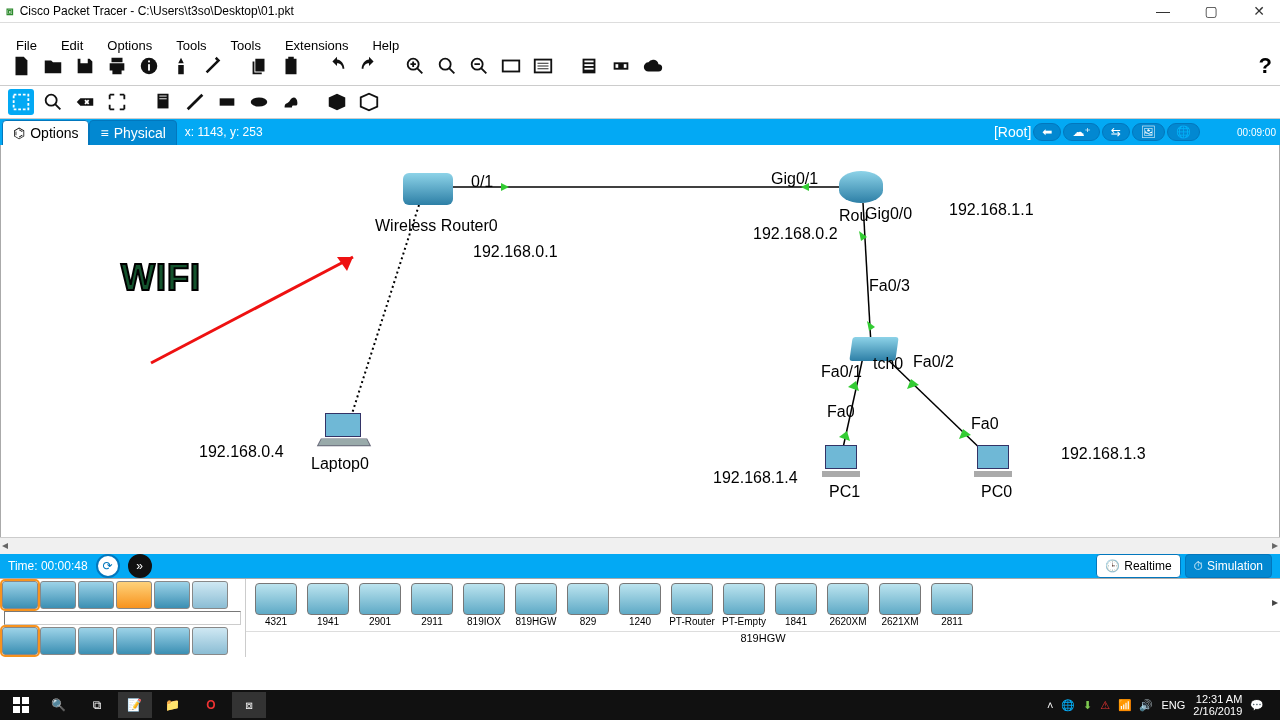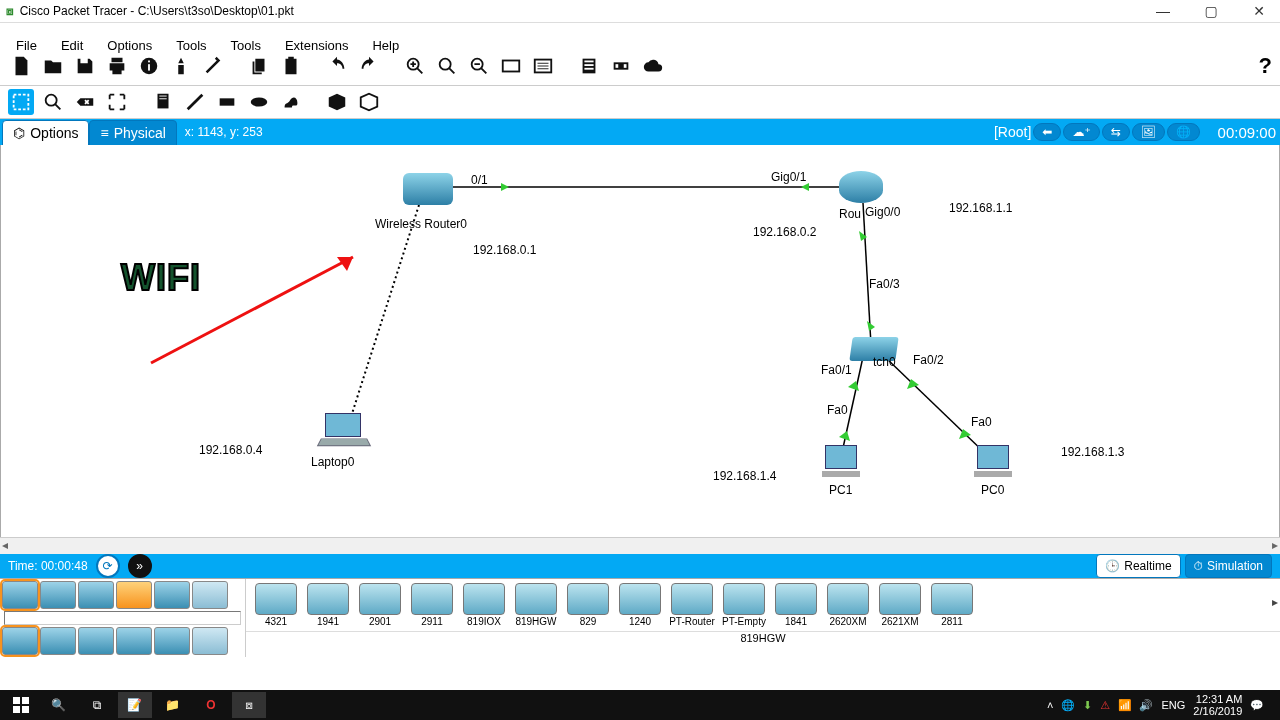--- a/index.html
+++ b/index.html
@@ -14,23 +14,23 @@
   .toolbar2{height:32px;display:flex;align-items:center;gap:6px;padding:0 8px;border-bottom:1px solid #ccc;}
   .tbbtn{width:26px;height:26px;display:flex;align-items:center;justify-content:center;font-size:20px;color:#111;}
   .tbbtn svg{width:22px;height:22px;fill:#111;}
   .sep{width:8px;}
   .viewbar{height:26px;background:#03a9f4;display:flex;align-items:center;color:#fff;font-size:14px;position:relative;}
   .viewbtn{height:24px;display:flex;align-items:center;padding:0 10px;border:1px solid #0277bd;border-radius:4px 4px 0 0;margin-top:2px;gap:5px}
   .viewbtn.active{background:#fff;color:#000;}
   .coords{margin-left:8px;font-size:12px;}
   .rootnav{position:absolute;right:80px;color:#fff;display:flex;gap:2px;align-items:center;}
   .rootnav .pill{background:#0288d1;border-radius:10px;padding:1px 8px;font-size:12px;display:flex;align-items:center;gap:2px;border:1px solid #0277bd;}
-  .clock{position:absolute;right:4px;font-size:15px;}
+  .clock{position:absolute;right:4px;font-size:10px;}
   .canvas{position:relative;height:392px;background:#fff;border-left:1px solid #aaa;border-right:1px solid #aaa;overflow:hidden;}
-  .devlabel{position:absolute;font-size:12px;}
+  .devlabel{position:absolute;font-size:16px;}
   .wifi-text{position:absolute;font-size:36px;font-weight:900;color:#14532d;-webkit-text-stroke:2px #000;font-family:Arial Black,Arial,sans-serif;letter-spacing:1px;}
   .scrollbar-h{height:16px;background:#f0f0f0;border-top:1px solid #ccc;display:flex;justify-content:space-between;padding:0 2px;color:#666;}
   .timebar{height:24px;background:#03a9f4;display:flex;align-items:center;color:#fff;padding:0 8px;gap:8px;position:relative;}
   .timebar .modebtn{height:22px;border:1px solid #0277bd;border-radius:4px;padding:0 8px;display:flex;align-items:center;gap:4px;}
   .timebar .modebtn.active{background:#fff;color:#000;}
   .timebar .right{margin-left:auto;display:flex;gap:4px;}
   .palette{height:78px;display:flex;border-top:1px solid #aaa;}
   .palette .cats{width:245px;display:flex;flex-direction:column;border-right:1px solid #ccc;}
   .palette .catrow{display:flex;gap:2px;padding:2px;flex-wrap:wrap;}
   .palette .catchip{width:34px;height:26px;background:linear-gradient(#9dd3e8,#3b8fb3);border:1px solid #888;border-radius:3px;}

